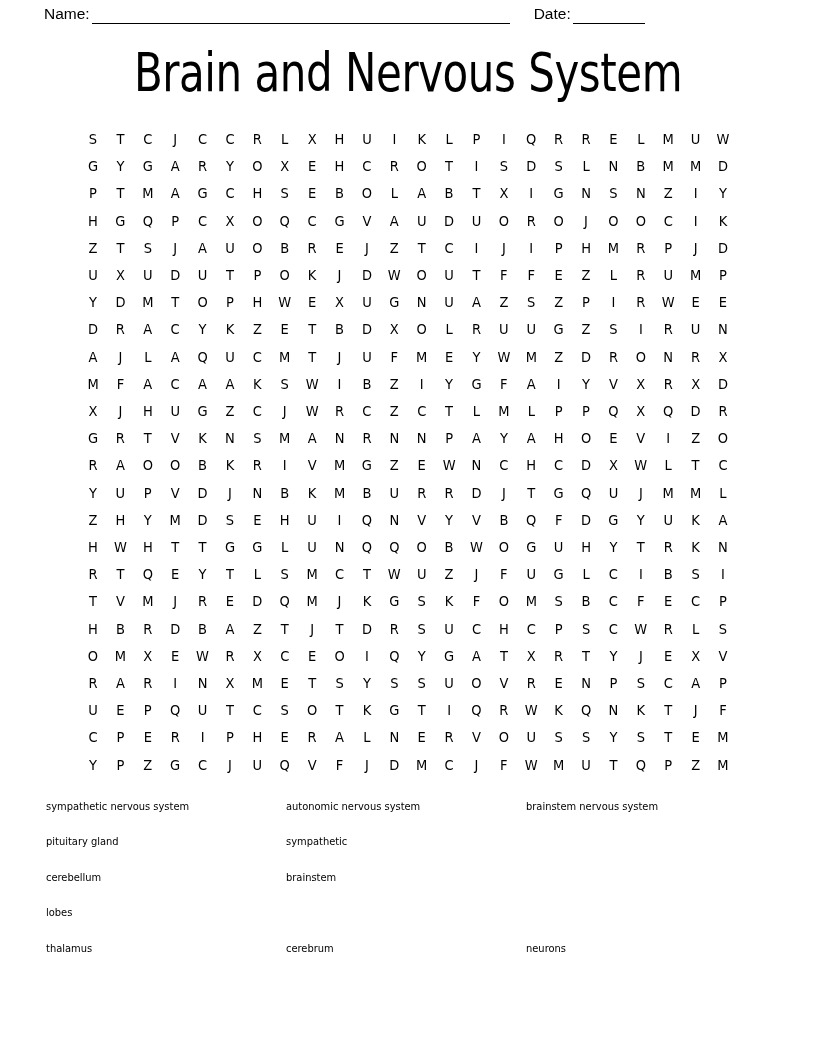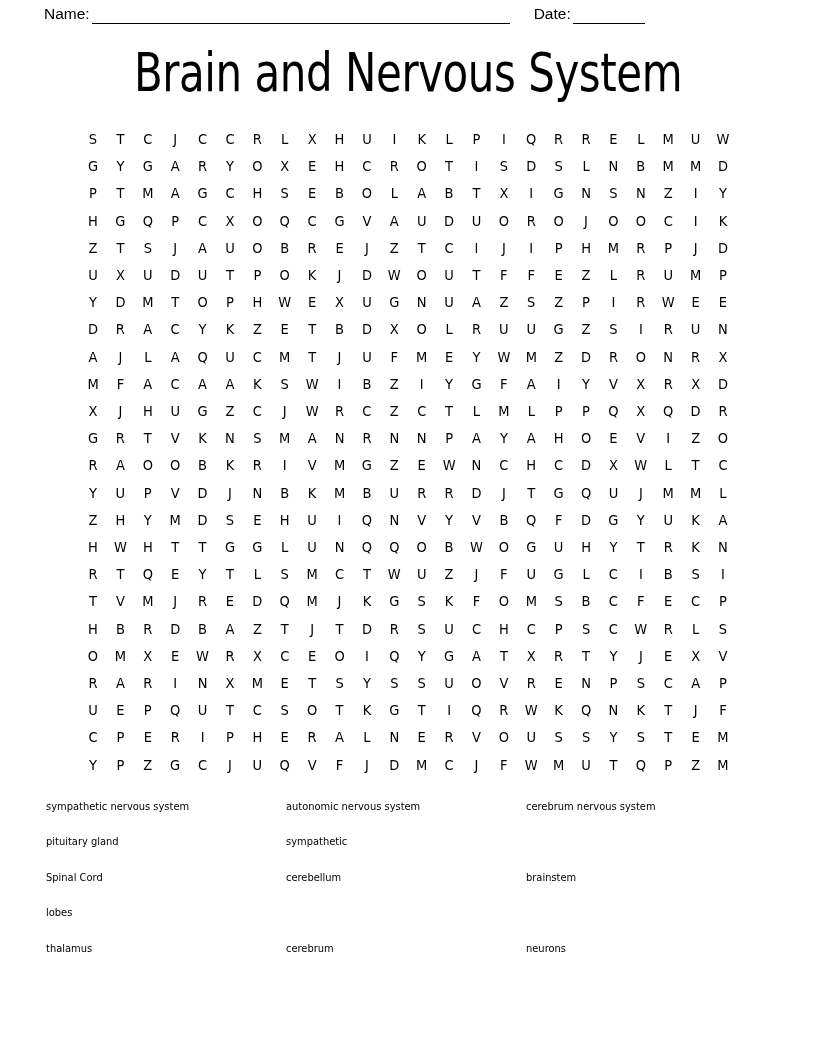--- a/index.html
+++ b/index.html
@@ -735,28 +735,27 @@
           <td>M</td>
         </tr>
       </tbody>
   </table>
 </div>
 
 <div class="wordlist" id="word-list">
     <div class="word-row">
       <div class="word-cell c0">sympathetic nervous system</div>
       <div class="word-cell c1">autonomic nervous system</div>
-      <div class="word-cell c2">cerebrum nervous system</div>
+      <div class="word-cell c2">brainstem nervous system</div>
     </div>
     <div class="word-row">
       <div class="word-cell c0">pituitary gland</div>
       <div class="word-cell c2">sympathetic</div>
     </div>
     <div class="word-row">
-      <div class="word-cell c0">Spinal Cord</div>
       <div class="word-cell c1">cerebellum</div>
       <div class="word-cell c2">brainstem</div>
     </div>
     <div class="word-row">
       <div class="word-cell c0">lobes</div>
       <div class="word-cell c1 empty"></div>
       <div class="word-cell c2 empty"></div>
     </div>
     <div class="word-row">
       <div class="word-cell c0">thalamus</div>

